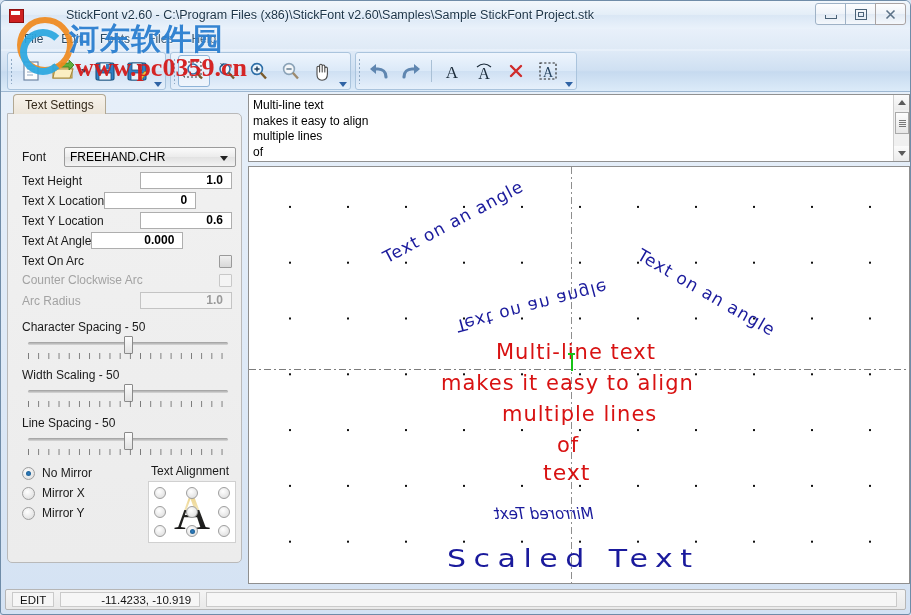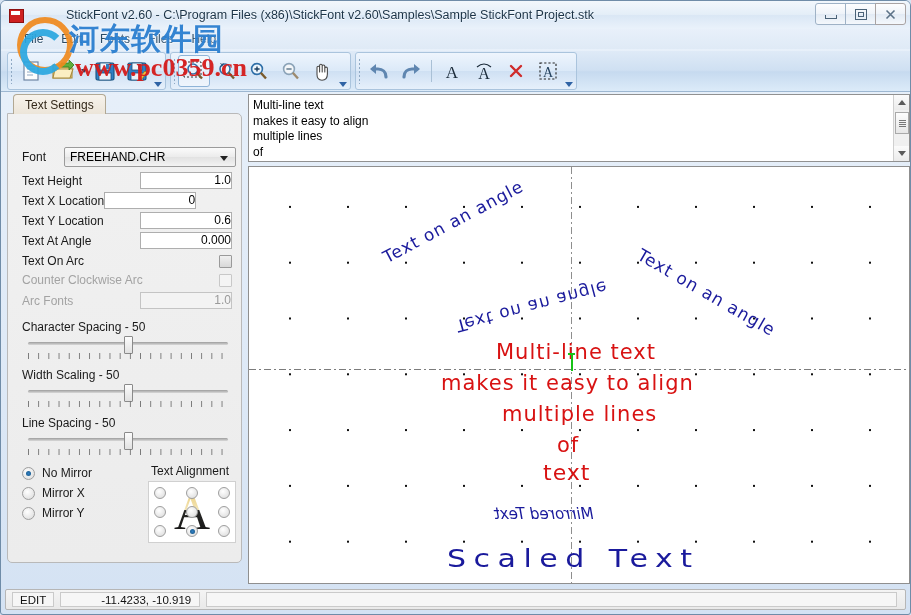--- a/index.html
+++ b/index.html
@@ -107,21 +107,21 @@
     position:absolute;left:0;top:19px;width:235px;height:450px;
     background:linear-gradient(180deg,#f1f1f1 0%,#ececec 100%);
     border:1px solid #b9b9b9;border-radius:0 5px 5px 5px;
     box-sizing:border-box;
   }
   .row{position:absolute;left:14px;display:flex;align-items:center;}
   .lbl{font-size:12px;color:#1a1a1a;}
   .lbl.dis{color:#a3a3a3;}
   .tbox{
     height:17px;background:#fff;border:1px solid #aeaeae;box-sizing:border-box;
-    font-size:12px;text-align:right;padding-right:0;line-height:15px;color:#000;
+    font-size:12px;text-align:right;padding-right:8px;line-height:15px;color:#000;font-weight:bold;
   }
   .tbox.dis{background:#f3f3f3;color:#9a9a9a;border-color:#c4c4c4;}
   .combo{
     height:20px;width:172px;
     background:linear-gradient(180deg,#fbfbfb 0%,#ececec 48%,#e2e2e2 52%,#f3f3f3 100%);
     border:1px solid #9b9b9b;border-radius:2px;box-sizing:border-box;
     display:flex;align-items:center;position:relative;font-size:12px;padding-left:5px;color:#000;
   }
   .combo .arrow{position:absolute;right:7px;top:8px;width:0;height:0;
     border-left:4.5px solid transparent;border-right:4.5px solid transparent;border-top:5px solid #222;}
@@ -426,35 +426,35 @@
         <span class="tbox" style="width:92px;">1.0</span>
       </div>
       <div class="row" style="top:78px;width:210px;">
         <span class="lbl">Text X Location</span>
         <span class="tbox" style="width:92px;">0</span>
       </div>
       <div class="row" style="top:98px;width:210px;justify-content:space-between;">
         <span class="lbl">Text Y Location</span>
         <span class="tbox" style="width:92px;">0.6</span>
       </div>
-      <div class="row" style="top:118px;width:210px;justify-content:space-between;">
+      <div class="row" style="top:118px;width:210px;">
         <span class="lbl">Text At Angle</span>
         <span class="tbox" style="width:92px;">0.000</span>
       </div>
 
       <div class="row" style="top:159px;width:210px;justify-content:space-between;">
         <span class="lbl dis">Counter Clockwise Arc</span>
         <span class="cbox dis"></span>
       </div>
       <div class="row" style="top:140px;width:210px;justify-content:space-between;">
         <span class="lbl">Text On Arc</span>
         <span class="cbox gray"></span>
       </div>
       <div class="row" style="top:178px;width:210px;justify-content:space-between;">
-        <span class="lbl dis">Arc Fonts</span>
+        <span class="lbl dis">Arc Radius</span>
         <span class="tbox dis" style="width:92px;">1.0</span>
       </div>
 
       <div class="row" style="top:206px;">
         <span class="sliderlabel">Character Spacing - 50</span>
       </div>
       <div class="slider-wrap" style="top:228px;">
         <div class="track"></div>
         <div class="thumb"></div>
         <div class="ticks"></div>

